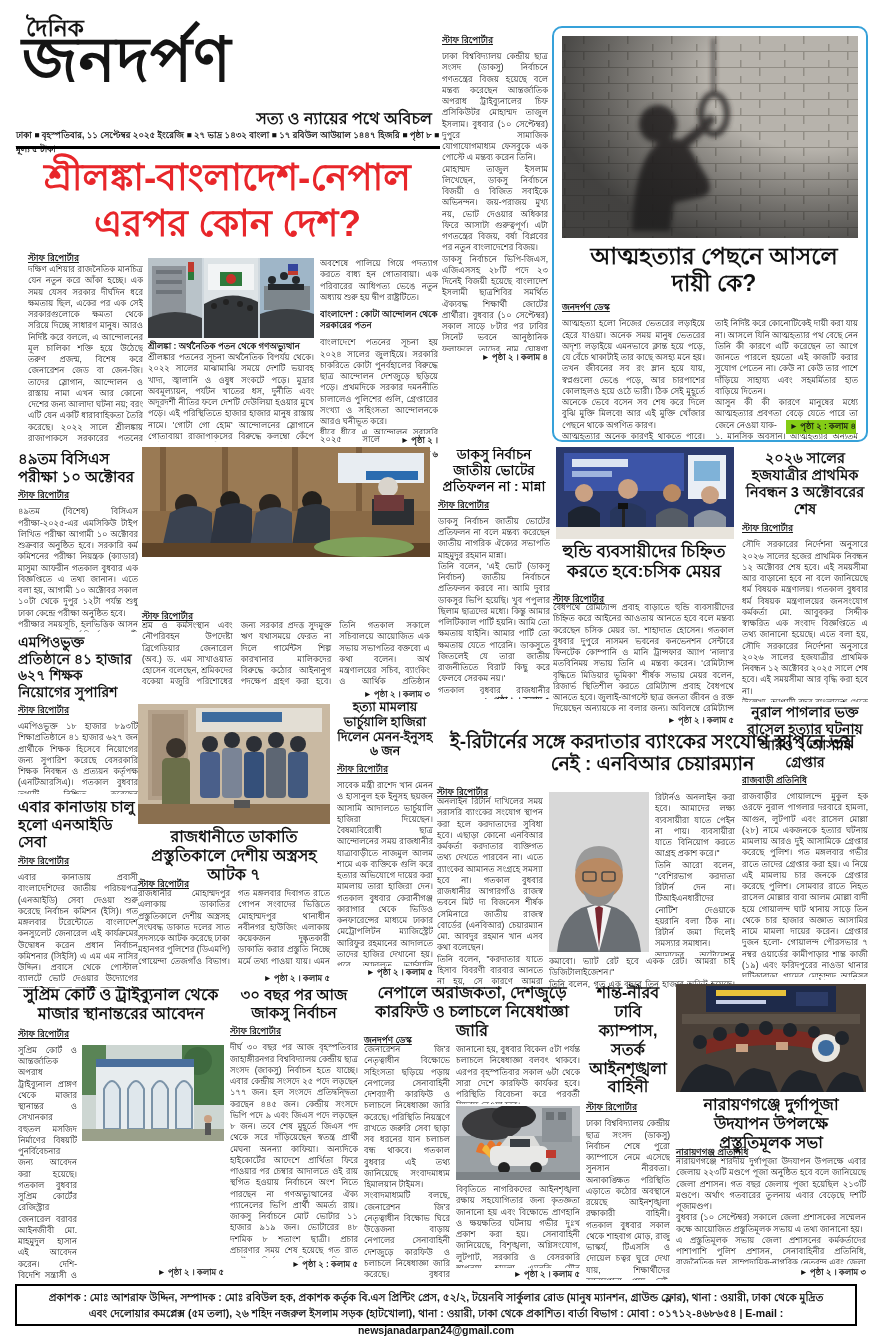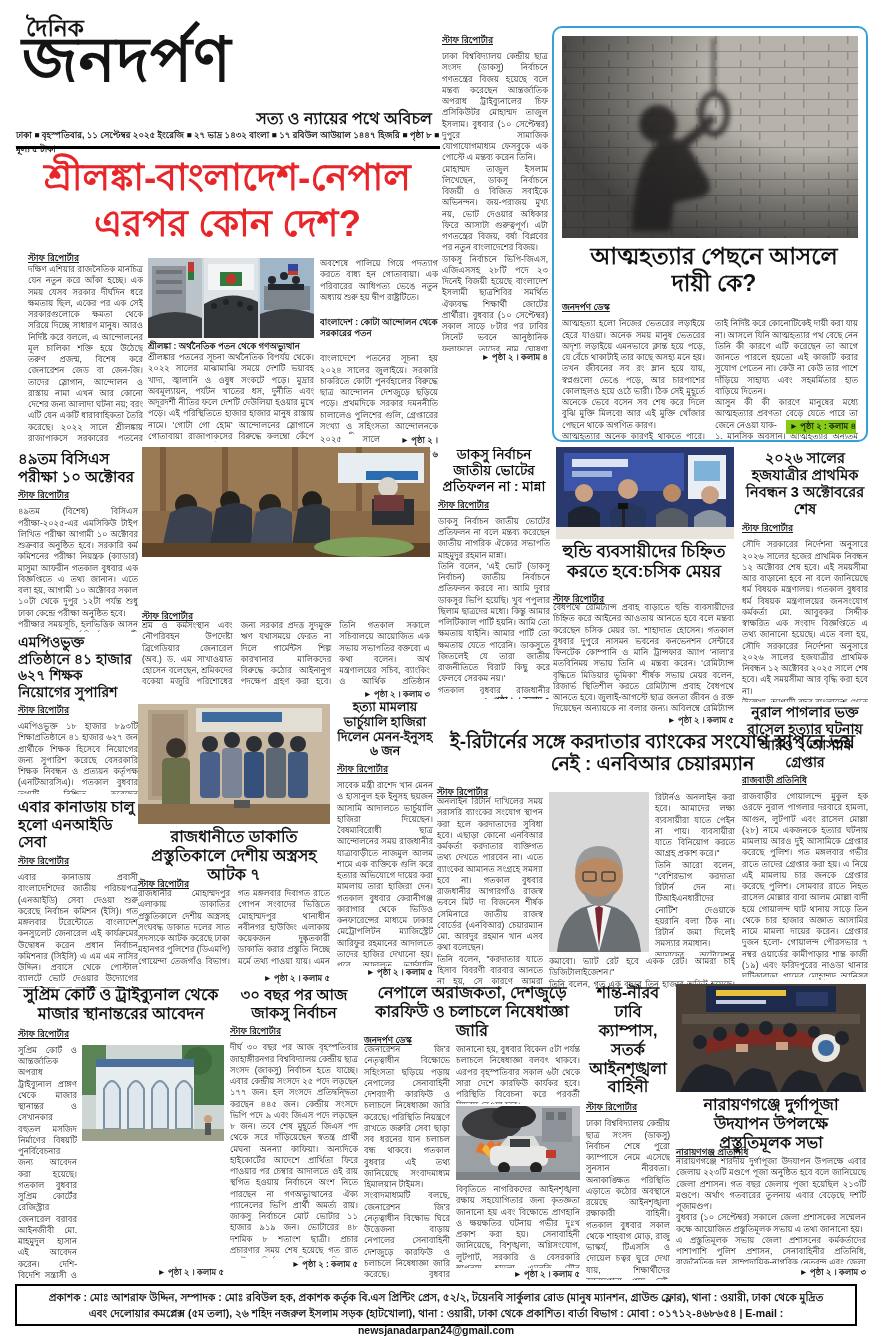--- a/index.html
+++ b/index.html
@@ -6,21 +6,21 @@
   #page{position:relative;width:870px;height:1337px;background:#ffffff;margin:0 auto;
         font-family:"Liberation Sans","DejaVu Sans",sans-serif;color:#141414;overflow:hidden;}
   .abs{position:absolute;}
   .flow{position:absolute;overflow:hidden;}
   .body-text{font-size:8.4px;line-height:1.34;text-align:justify;white-space:pre-line;overflow:hidden;}
   .byline{font-size:8.8px;font-weight:bold;text-decoration:underline;margin:3px 0 3px 0;}
   .jump{font-size:8.4px;font-weight:bold;text-align:right;}
   .hl{font-weight:bold;line-height:1.18;color:#111;}
   .center{text-align:center;}
   .red{color:#e8262a;}
-  .subhead-inline{font-weight:bold;font-size:8.6px;line-height:1.3;margin:14px 0;}
+  .subhead-inline{font-weight:bold;font-size:8.6px;line-height:1.3;margin:6px 0;}
   .ph{position:absolute;overflow:hidden;background:#cfcfcf;}
   .ph svg{display:block;width:100%;height:100%;}
   .rule{position:absolute;background:#000;}
   .caption{font-weight:bold;font-size:8.6px;line-height:1.25;}
   .box{position:absolute;border:2px solid #36a1d9;border-radius:10px;background:#fff;padding:8px;box-sizing:border-box;overflow:hidden;}
 </style>
 </head>
 <body>
 
 <div id="page">

